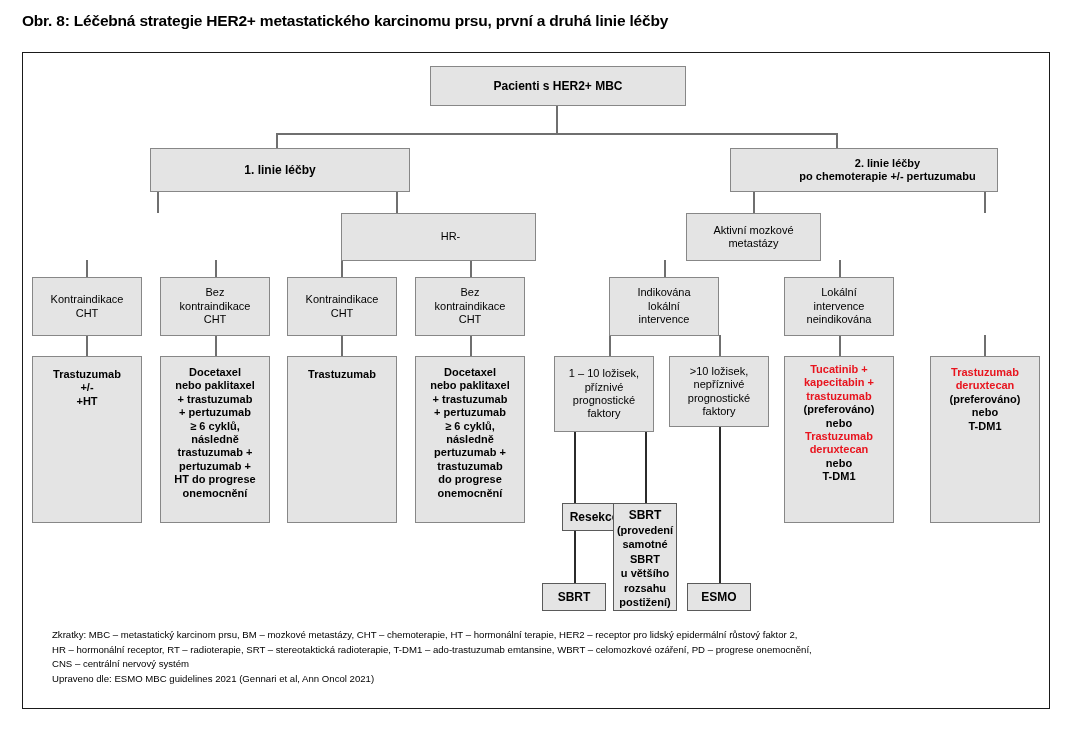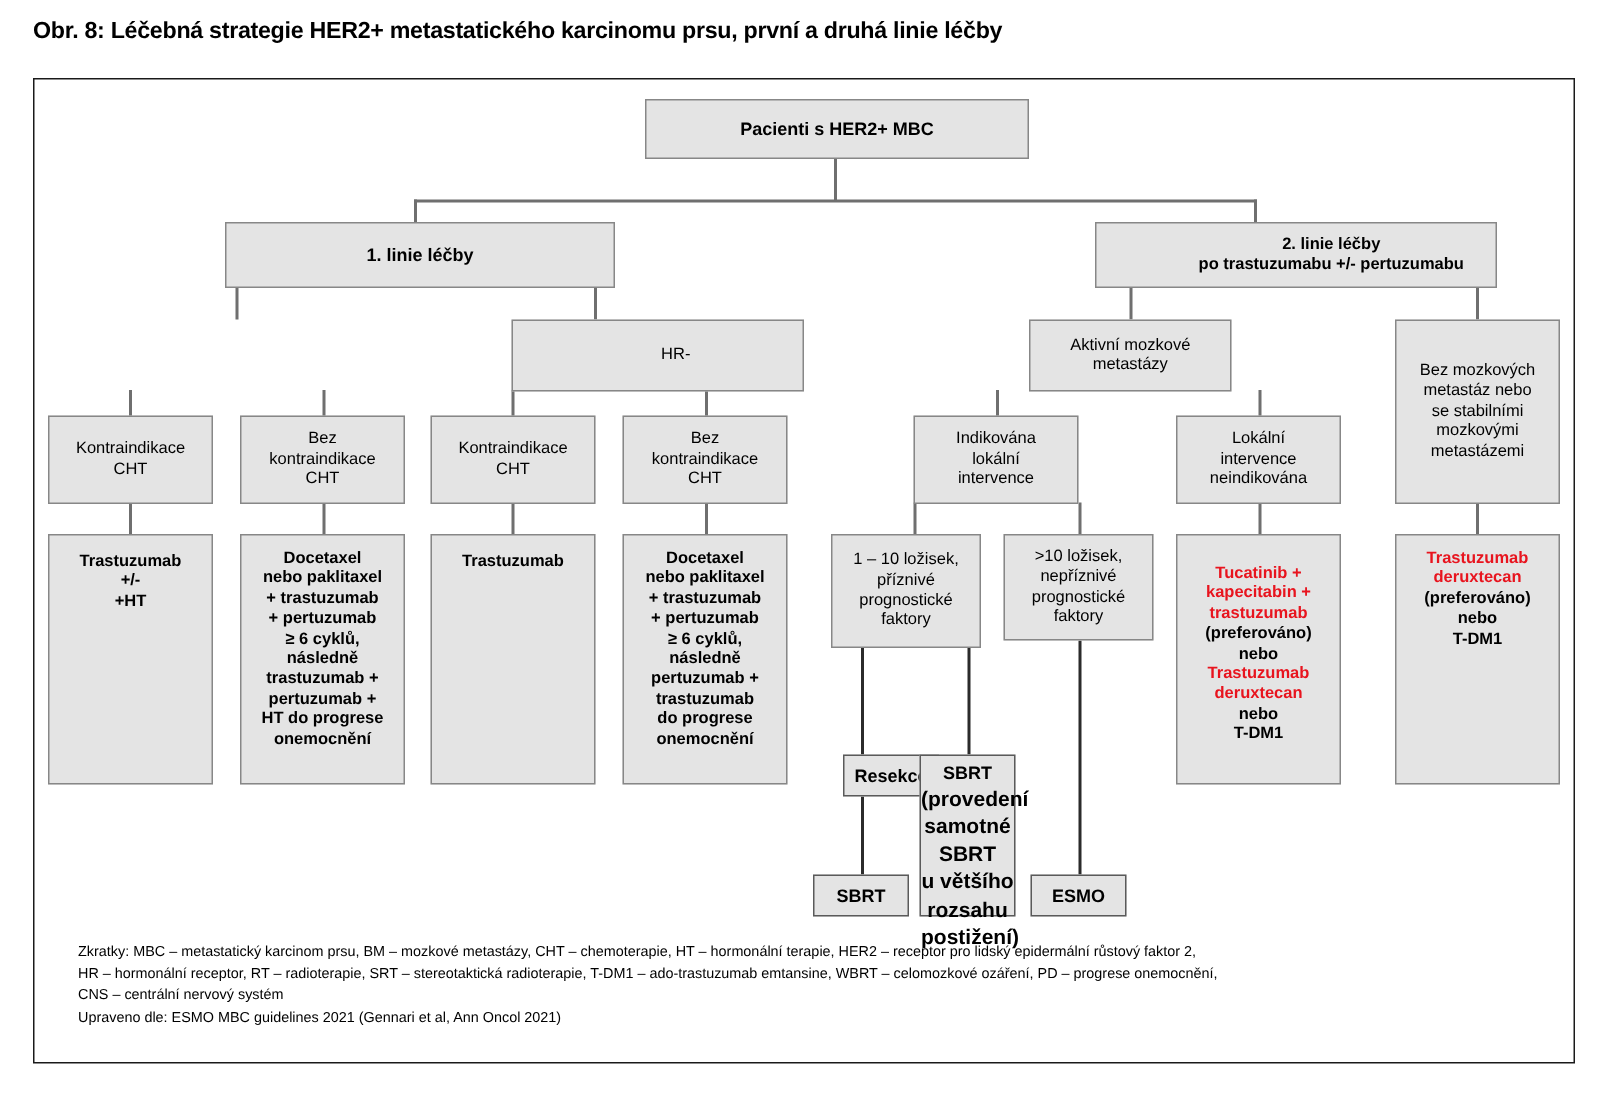--- a/index.html
+++ b/index.html
@@ -33,21 +33,21 @@
   }
   .node .txt{
     padding:5px 4px 3px 4px;
     line-height:1.22;
     width:100%;
   }
   .node.mid .txt{align-self:center;padding-top:0;padding-bottom:0;}
   .f11{font-size:11px;}
   .f11b{font-size:11px;font-weight:bold;}
   .f12b{font-size:12px;font-weight:bold;}
-  .f9{font-size:14px;}
+  .f9{font-size:11px;}
   .red{color:#e8141e;font-weight:bold;}
   .blk{color:#000;font-weight:bold;}
 
   .ln{position:absolute;background:#6f6f6f;z-index:1;}
   .lnv{width:1.6px;}
   .lnh{height:1.6px;}
   .ln.dark{background:#2b2b2b;}
 
   .footer{
     position:absolute;left:52px;top:628px;
@@ -108,21 +108,21 @@
     <div class="txt f12b">Pacienti s HER2+ MBC</div>
   </div>
 
   <div class="node mid" style="left:150px;top:148px;width:260px;height:44px;">
     <div class="txt f12b">1. linie léčby</div>
   </div>
 
   <div class="node mid" style="left:730px;top:148px;width:268px;height:44px;padding-left:47px;">
     <div class="txt f11b">
       <div>2. linie léčby</div>
-      <div>po trastuzumabu +/- pertuzumabu</div>
+      <div>po chemoterapie +/- pertuzumabu</div>
     </div>
   </div>
 
 
   <div class="node mid" style="left:341px;top:213px;width:195px;height:48px;padding-left:24px;">
     <div class="txt f11">HR-</div>
   </div>
 
   <div class="node mid" style="left:32px;top:277px;width:110px;height:59px;">
     <div class="txt f11 pre" style="white-space:pre-line;">Kontraindikace
@@ -180,27 +180,20 @@
 trastuzumab
 do progrese
 onemocnění</div>
   </div>
 
   <div class="node mid" style="left:686px;top:213px;width:135px;height:48px;">
     <div class="txt f11" style="white-space:pre-line;">Aktivní mozkové
 metastázy</div>
   </div>
 
-  <div class="node mid" style="left:930px;top:213px;width:110px;height:123px;">
-    <div class="txt f11" style="white-space:pre-line;">Bez mozkových
-metastáz nebo
-se stabilními
-mozkovými
-metastázemi</div>
-  </div>
 
   <div class="node mid" style="left:609px;top:277px;width:110px;height:59px;">
     <div class="txt f11" style="white-space:pre-line;">Indikována
 lokální
 intervence</div>
   </div>
 
   <div class="node mid" style="left:784px;top:277px;width:110px;height:59px;">
     <div class="txt f11" style="white-space:pre-line;">Lokální
 intervence
@@ -215,21 +208,21 @@
   </div>
 
   <div class="node mid" style="left:669px;top:356px;width:100px;height:71px;">
     <div class="txt f11" style="white-space:pre-line;">&gt;10 ložisek,
 nepříznivé
 prognostické
 faktory</div>
   </div>
 
   <div class="node" style="left:784px;top:356px;width:110px;height:167px;">
-    <div class="txt f11b" style="padding-top:19px;">
+    <div class="txt f11b" style="padding-top:6px;">
       <div class="red">Tucatinib +</div>
       <div class="red">kapecitabin +</div>
       <div class="red">trastuzumab</div>
       <div class="blk">(preferováno)</div>
       <div class="blk">nebo</div>
       <div class="red">Trastuzumab</div>
       <div class="red">deruxtecan</div>
       <div class="blk">nebo</div>
       <div class="blk">T-DM1</div>
     </div>

